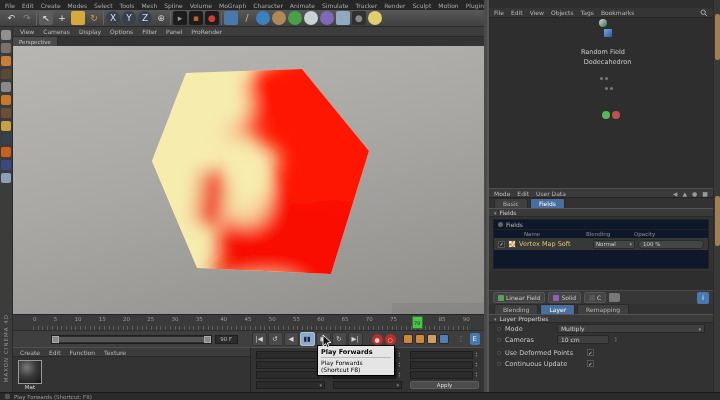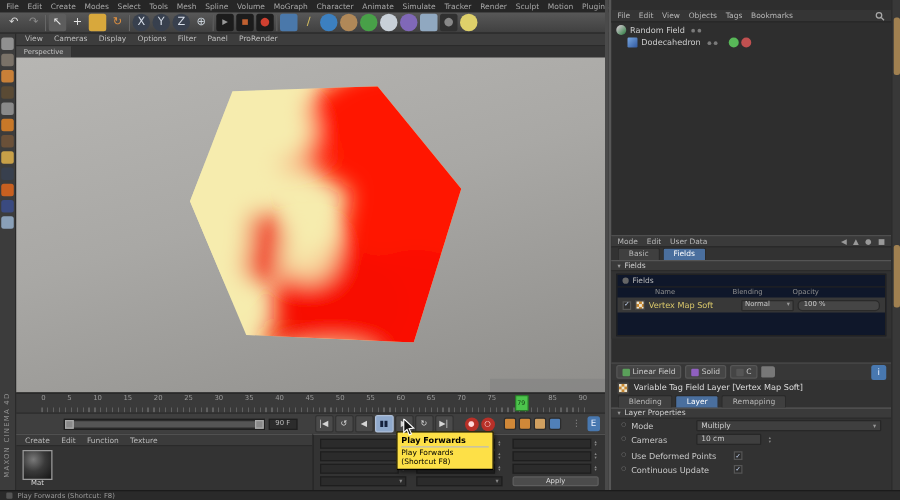--- a/index.html
+++ b/index.html
@@ -107,21 +107,21 @@
   .right-panel { position:absolute; left:487px; top:0; width:233px; height:392px; background:#2e2e2e;
     border-left:2px solid #575757; }
   .rp-scroll { position:absolute; right:0; top:0; width:7px; height:392px; background:#383838; border-left:1px solid #2a2a2a; }
   .rp-thumb { position:absolute; left:1px; width:5px; background:#a08050; border-radius:2px; }
 
   .om-menu { position:absolute; left:0; top:8px; width:224px; height:10px; background:#353535;
     border-bottom:1px solid #242424; display:flex; gap:7px; align-items:center; padding:0 5px;
     font-size:6px; color:#b8b8b8; }
   .om-menu .spacer { margin-left:auto; }
   .om-tree { position:absolute; left:0; top:19px; width:224px; }
-  .om-row { height:10px; display:flex; align-items:center; gap:3px; padding-left:4px; font-size:6.5px; color:#cccccc; }
+  .om-row { height:10px; display:flex; align-items:center; gap:21px; padding-left:4px; font-size:6.5px; color:#cccccc;flex-direction:column; }
   .obj-icon { width:8px; height:8px; border-radius:1px; flex:0 0 auto; }
   .field-object-icon { background:linear-gradient(135deg,#c0c0c0 20%,#4a8a5a 80%); border-radius:50%; }
   .platonic-object-icon { background:linear-gradient(135deg,#e0b070,#9a6020); }
   .polygon-object-icon { background:linear-gradient(135deg,#79a8e0,#3058a0); }
   .vis-dots { display:flex; gap:2px; margin-left:2px; }
   .vis-dots i { width:3px; height:3px; border-radius:50%; background:#7a7a7a; }
   .om-tags { display:flex; gap:2px; margin-left:6px; }
   .tag { width:8px; height:8px; border-radius:1px; }
   .vertex-map-tag { background-image:conic-gradient(#c88830 25%, #ece4d0 25% 50%, #c88830 50% 75%, #ece4d0 75%);
     background-size:4px 4px; border:1px solid #444; }
@@ -179,21 +179,21 @@
     font-size:6px; color:#ccc; display:flex; align-items:center; justify-content:space-between; padding:0 3px; }
   .param-drop::after { content:"▾"; font-size:5px; color:#999; }
   .param-spin { width:52px; height:9px; background:#3f3f3f; border:1px solid #272727; border-radius:1px;
     font-size:6px; color:#ccc; display:flex; align-items:center; padding:0 3px; }
   .spin-arrows { width:6px; display:flex; flex-direction:column; color:#888; font-size:3.5px; line-height:3px; text-align:center; }
   .param-check { width:7px; height:7px; background:#2e2e2e; border:1px solid #555; color:#cfe0ff; font-size:5px;
     display:flex; align-items:center; justify-content:center; }
   .param-check.checked::after { content:"✓"; }
 
   
-  .tooltip { position:absolute; left:317px; top:345px; width:78px; background:#fde047; border:1px solid #000;
+  .tooltip { position:absolute; left:317px; top:345px; width:78px; background:#e5e5e5; border:1px solid #000;
     box-shadow:2px 2px 3px rgba(0,0,0,.45); padding:2px 3px; z-index:20; color:#000; }
   .tooltip .tt-title { font-size:6.5px; font-weight:bold; border-bottom:1px solid #bbb; padding-bottom:1px; margin-bottom:1px; }
   .tooltip .tt-line { font-size:6px; }
   .cursor { position:absolute; left:322px; top:334px; z-index:21; }
 
   .divider-v { position:absolute; left:484px; top:0; width:3px; height:392px; background:#4a4a4a; }
 </style>
 </head>
 <body>
 
@@ -632,24 +632,20 @@
             </span>
 
             <span class="add-btn">
               <span class="add-chip" style="background: rgb(85, 85, 85);"></span>
               <span>C</span>
             </span>
           </div>
         <span class="folder-chip"></span>
         <span class="info-chip">i</span>
       </div>
-      <div class="am-title">
-        <span class="checker-icon"></span>
-        <span>Variable Tag Field Layer [Vertex Map Soft]</span>
-      </div>
       <div class="am-tabs">
 
       <span class="am-tab">Blending</span>
           <span class="am-tab active">Layer</span>
           <span class="am-tab">Remapping</span>
         </div>
       <div class="am-section">
         <span>Layer Properties</span>
       </div>
       <div class="param-row">

